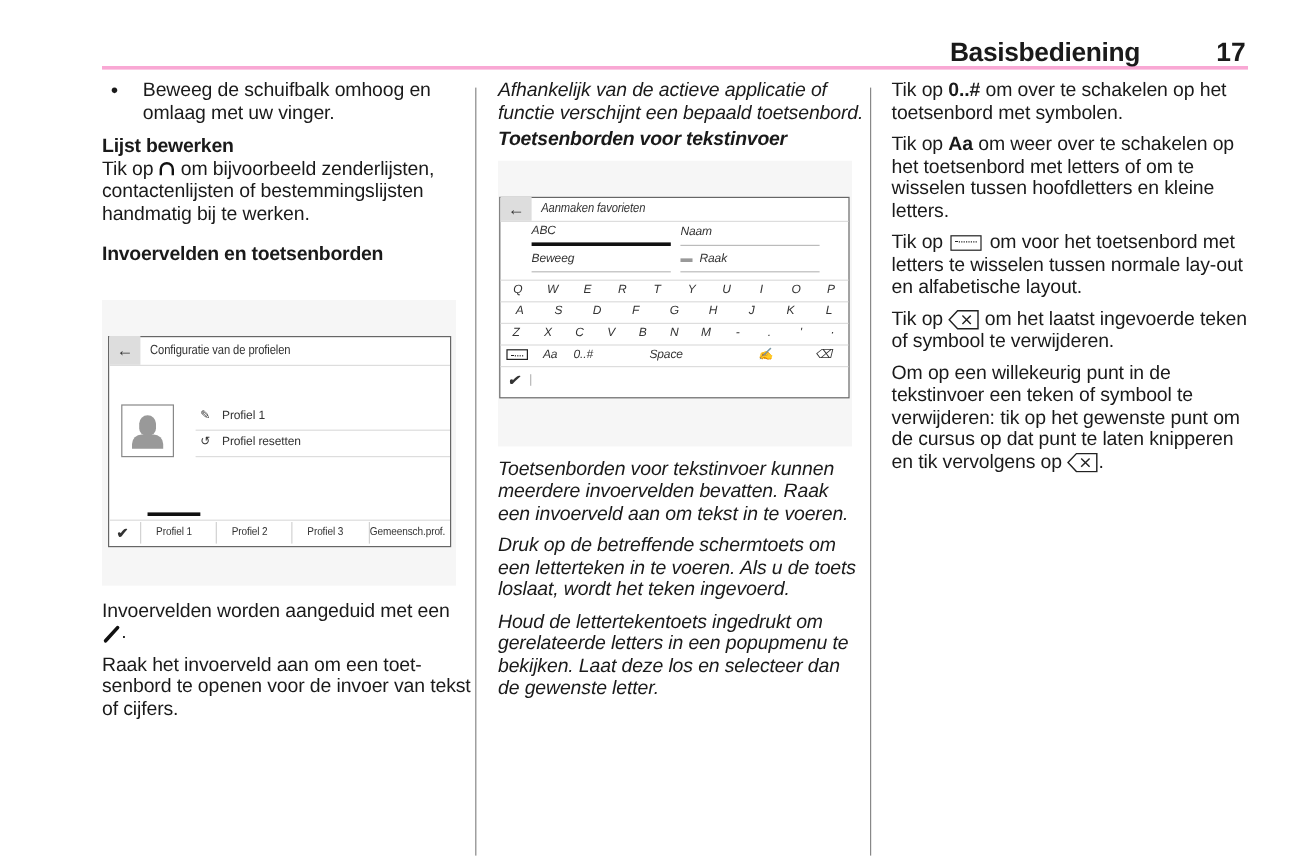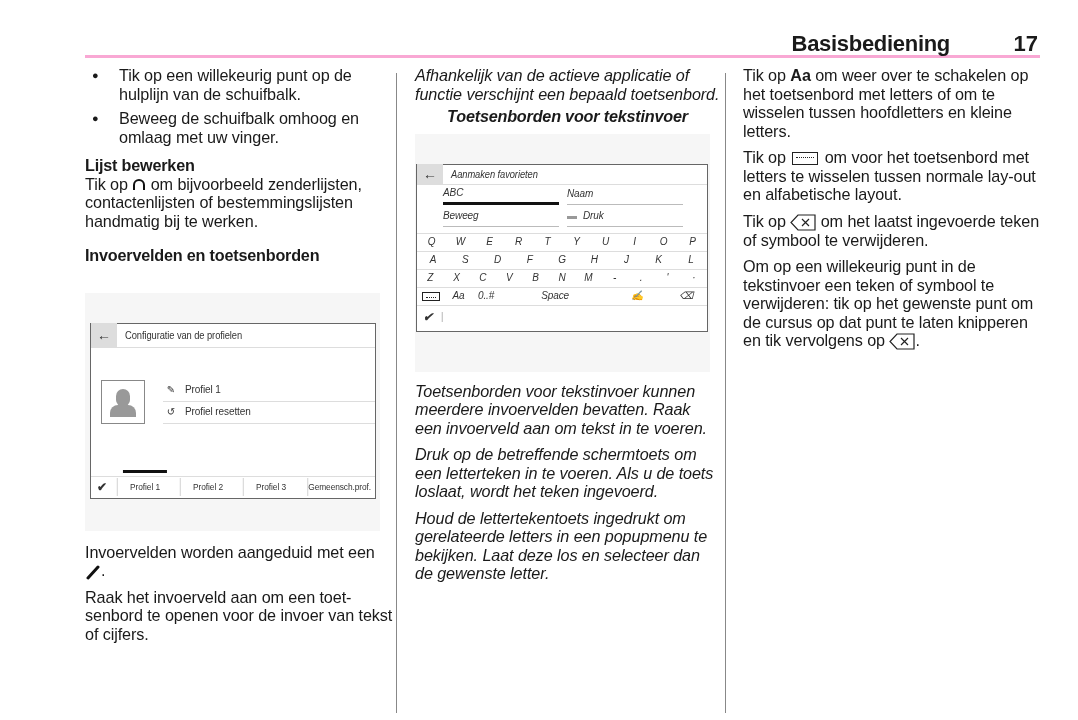--- a/index.html
+++ b/index.html
@@ -57,21 +57,20 @@
 
 <div class="header">
   <span class="header-title">Basisbediening</span>
   <span class="header-page">17</span>
 </div>
 
 <div class="divider div1"></div>
 <div class="divider div2"></div>
 
 <div class="col col1">
-  <div class="bullet">Tik op een willekeurig punt op de hulplijn van de schuifbalk.</div>
   <div class="bullet">Beweeg de schuifbalk omhoog en omlaag met uw vinger.</div>
   <h3>Lijst bewerken</h3>
   <p>
     <span>Tik op</span>
     <svg class="ico-inline" width="14" height="14" viewBox="0 0 14 14">
         <path d="M2 12 V7 A5 5 0 0 1 12 7 V12" fill="none" stroke="#111" stroke-width="2"></path>
       </svg>
     <span>om bijvoorbeeld zenderlijs­ten, contactenlijsten of bestemmings­lijsten handmatig bij te werken.</span>
   </p>
   <h3 class="sp" style="margin-top:16px;">Invoervelden en toetsenborden</h3>
@@ -108,40 +107,40 @@
     <span>Invoervelden worden aangeduid met een</span>
     <svg class="ico-inline" width="16" height="16" viewBox="0 0 16 16">
         <path d="M3 14 L13 3" stroke="#111" stroke-width="3" stroke-linecap="round"></path>
       </svg><span>.</span>
   </p>
   <p>Raak het invoerveld aan om een toet­senbord te openen voor de invoer van tekst of cijfers.</p>
 </div>
 
 <div class="col col2">
   <p style="margin-bottom:4px;">Afhankelijk van de actieve applicatie of functie verschijnt een bepaald toet­senbord.</p>
-  <h3 style="margin-top:0;margin-bottom:8px;text-align:center;">Toetsenborden voor tekstinvoer</h3>
+  <h3 style="margin-top:0;margin-bottom:8px;">Toetsenborden voor tekstinvoer</h3>
 
   <div class="shot-bg" style="width:295px;height:238px;">
     <div class="screen" style="left:1px;top:30px;width:292px;height:168px;">
       <div class="scr-title-bar" style="height:20px;">
         <div class="back-btn" style="height:20px;">←</div>
         <span class="scr-title">Aanmaken favorieten</span>
       </div>
       <div class="field active" style="left:26px;top:20px;width:116px;">
         <span>ABC</span>
       </div>
       <div class="field" style="left:150px;top:20px;width:116px;">
         <span>Naam</span>
       </div>
       <div class="field" style="left:26px;top:42px;width:116px;">
         <span>Beweeg</span>
       </div>
       <div class="field" style="left:150px;top:42px;width:116px;">
         <span style="color:#999;margin-right:6px;">▬</span>
-        <span>Druk</span>
+        <span>Raak</span>
       </div>
 
       <div class="kb-row" style="top:68px;">
         <span>Q</span>
         <span>W</span>
         <span>E</span>
         <span>R</span>
         <span>T</span>
         <span>Y</span>
         <span>U</span>
@@ -189,20 +188,25 @@
   </div>
 
   <p style="margin-top:10px;">Toetsenborden voor tekstinvoer kunnen meerdere invoervelden bevatten. Raak een invoerveld aan om tekst in te voeren.</p>
   <p>Druk op de betreffende schermtoets om een letterteken in te voeren. Als u de toets loslaat, wordt het teken inge­voerd.</p>
   <p>Houd de lettertekentoets ingedrukt om gerelateerde letters in een pop­upmenu te bekijken. Laat deze los en selecteer dan de gewenste letter.</p>
 </div>
 
 <div class="col col3">
   <p>
     <span>Tik op</span>
+    <b>0..#</b>
+    <span>om over te schakelen op het toetsenbord met symbolen.</span>
+  </p>
+  <p>
+    <span>Tik op</span>
     <b>Aa</b>
     <span>om weer over te schakelen op het toetsenbord met letters of om te wisselen tussen hoofdletters en kleine letters.</span>
   </p>
   <p>
     <span>Tik op</span>
     <span class="ico-inline kbd-ico"></span>
     <span>om voor het toetsenbord met letters te wisselen tussen normale lay-out en alfabetische lay­out.</span>
   </p>
   <p>
     <span>Tik op</span>

